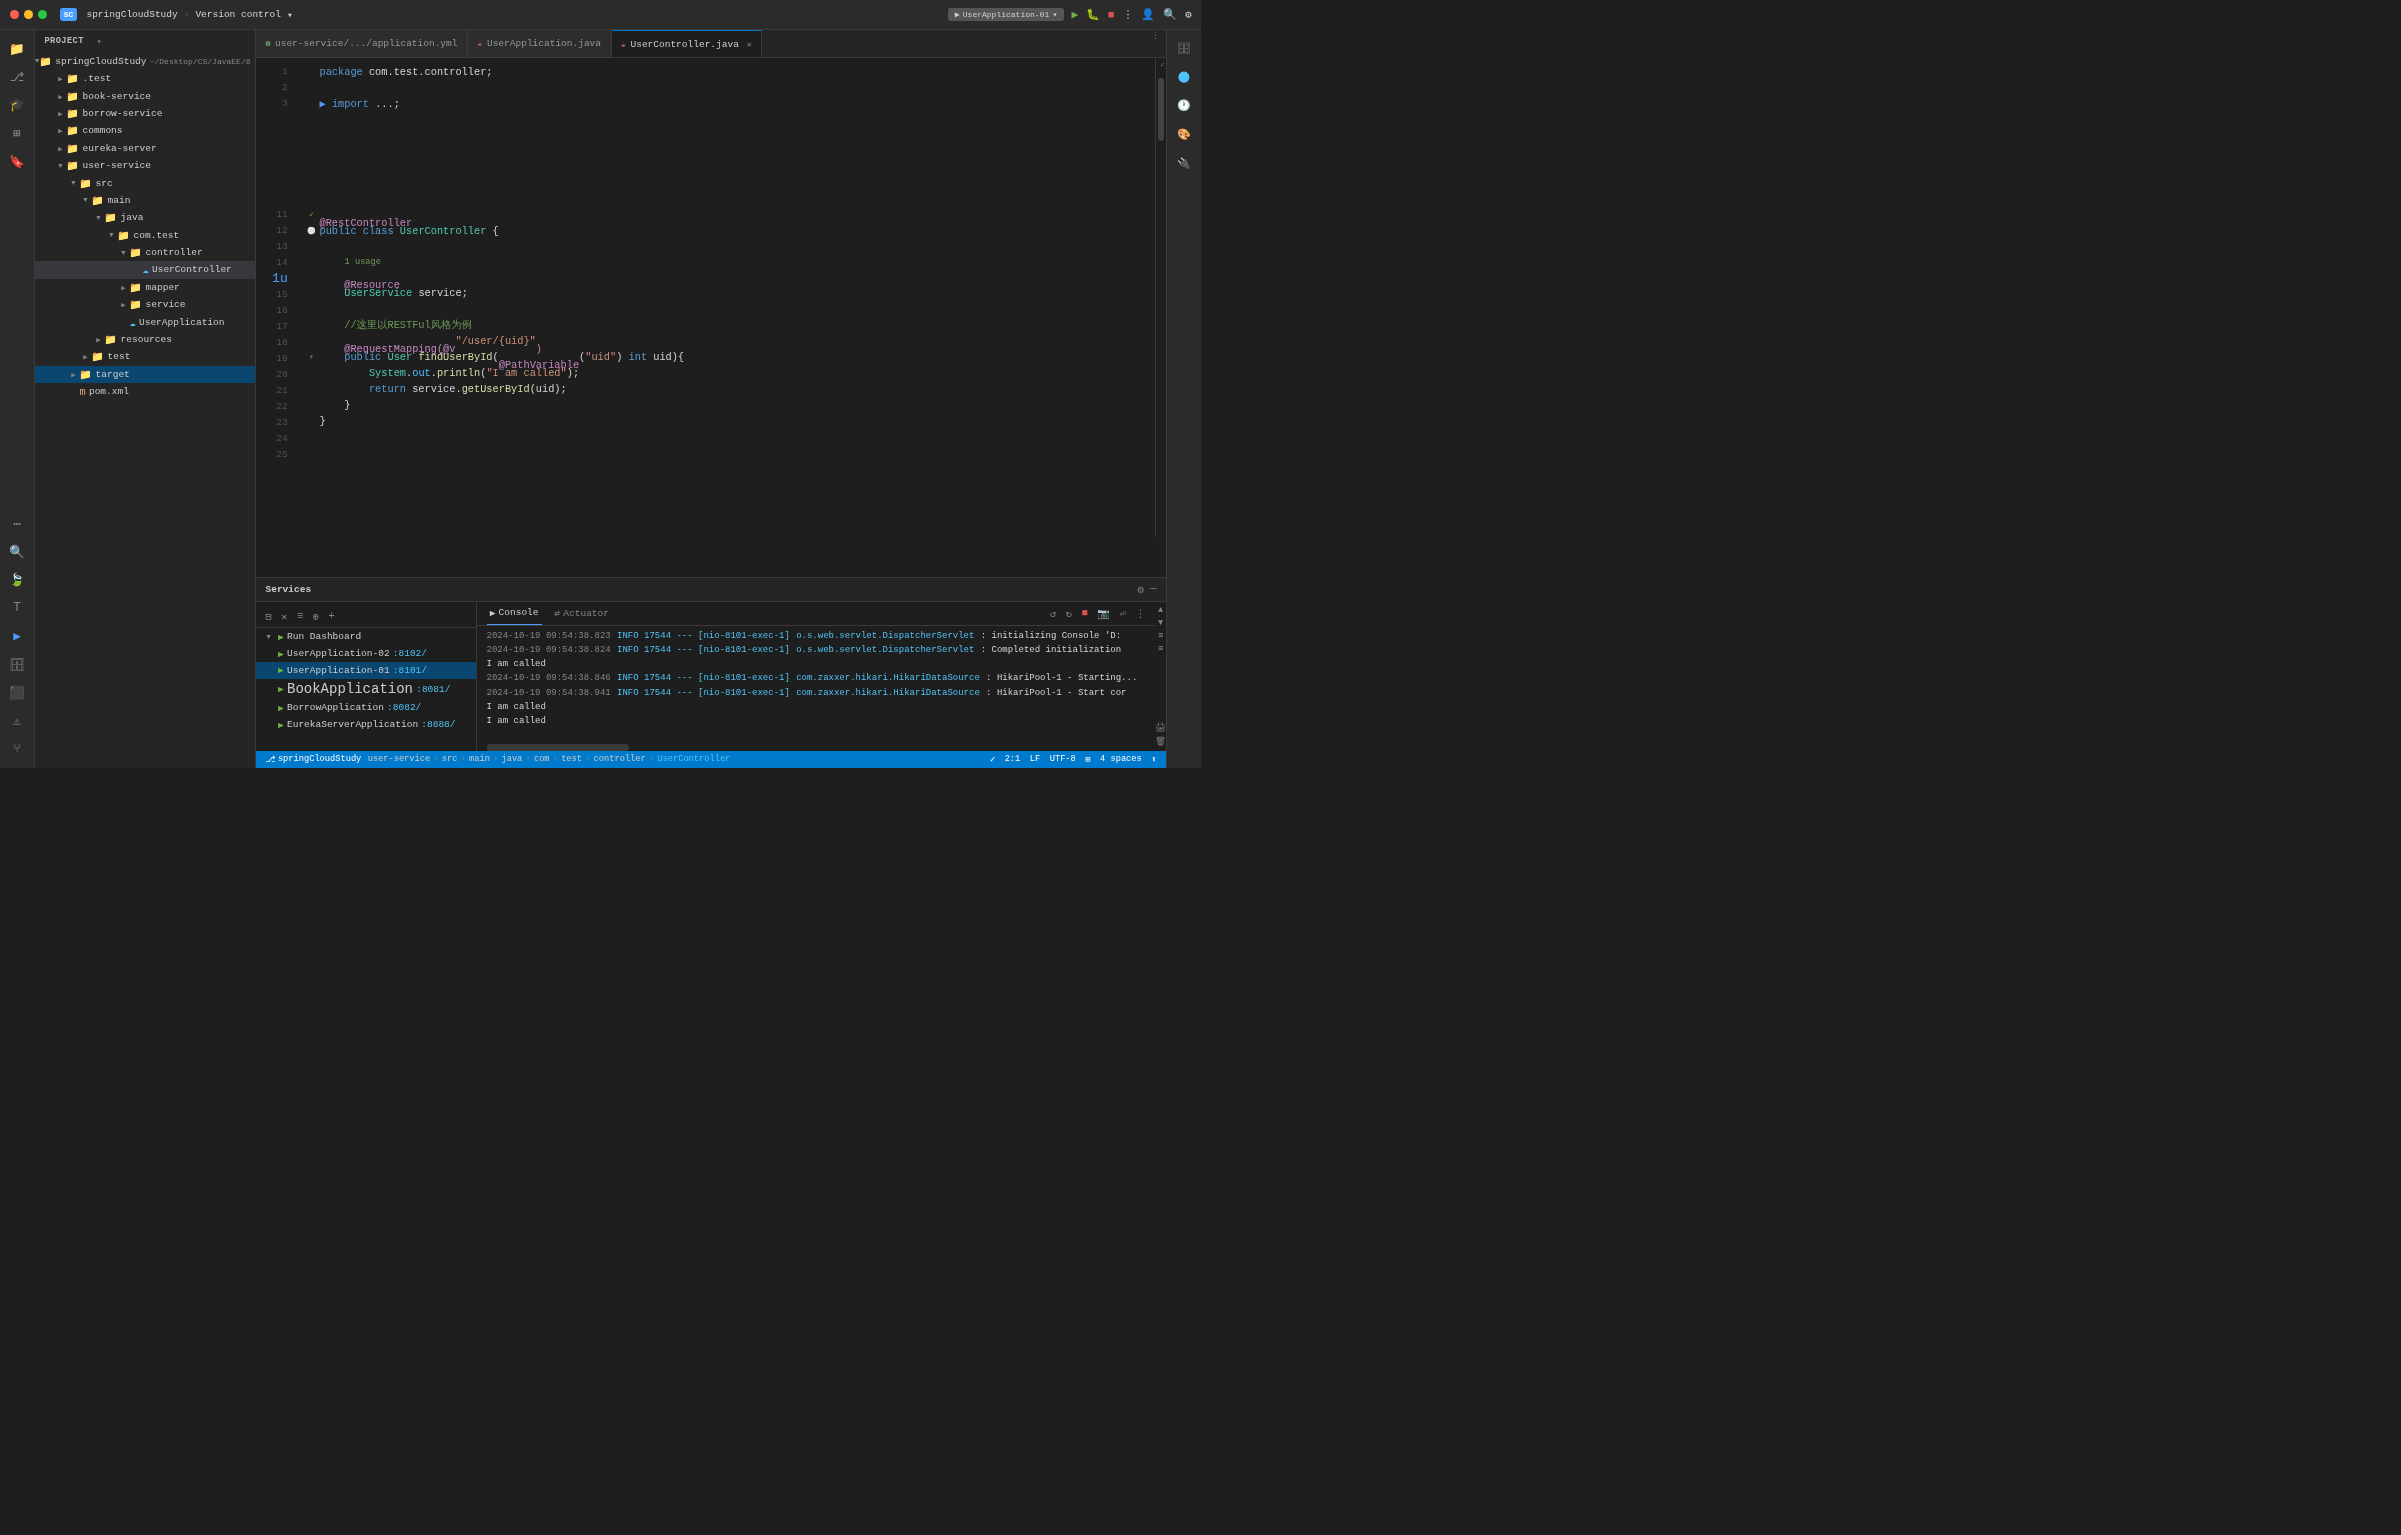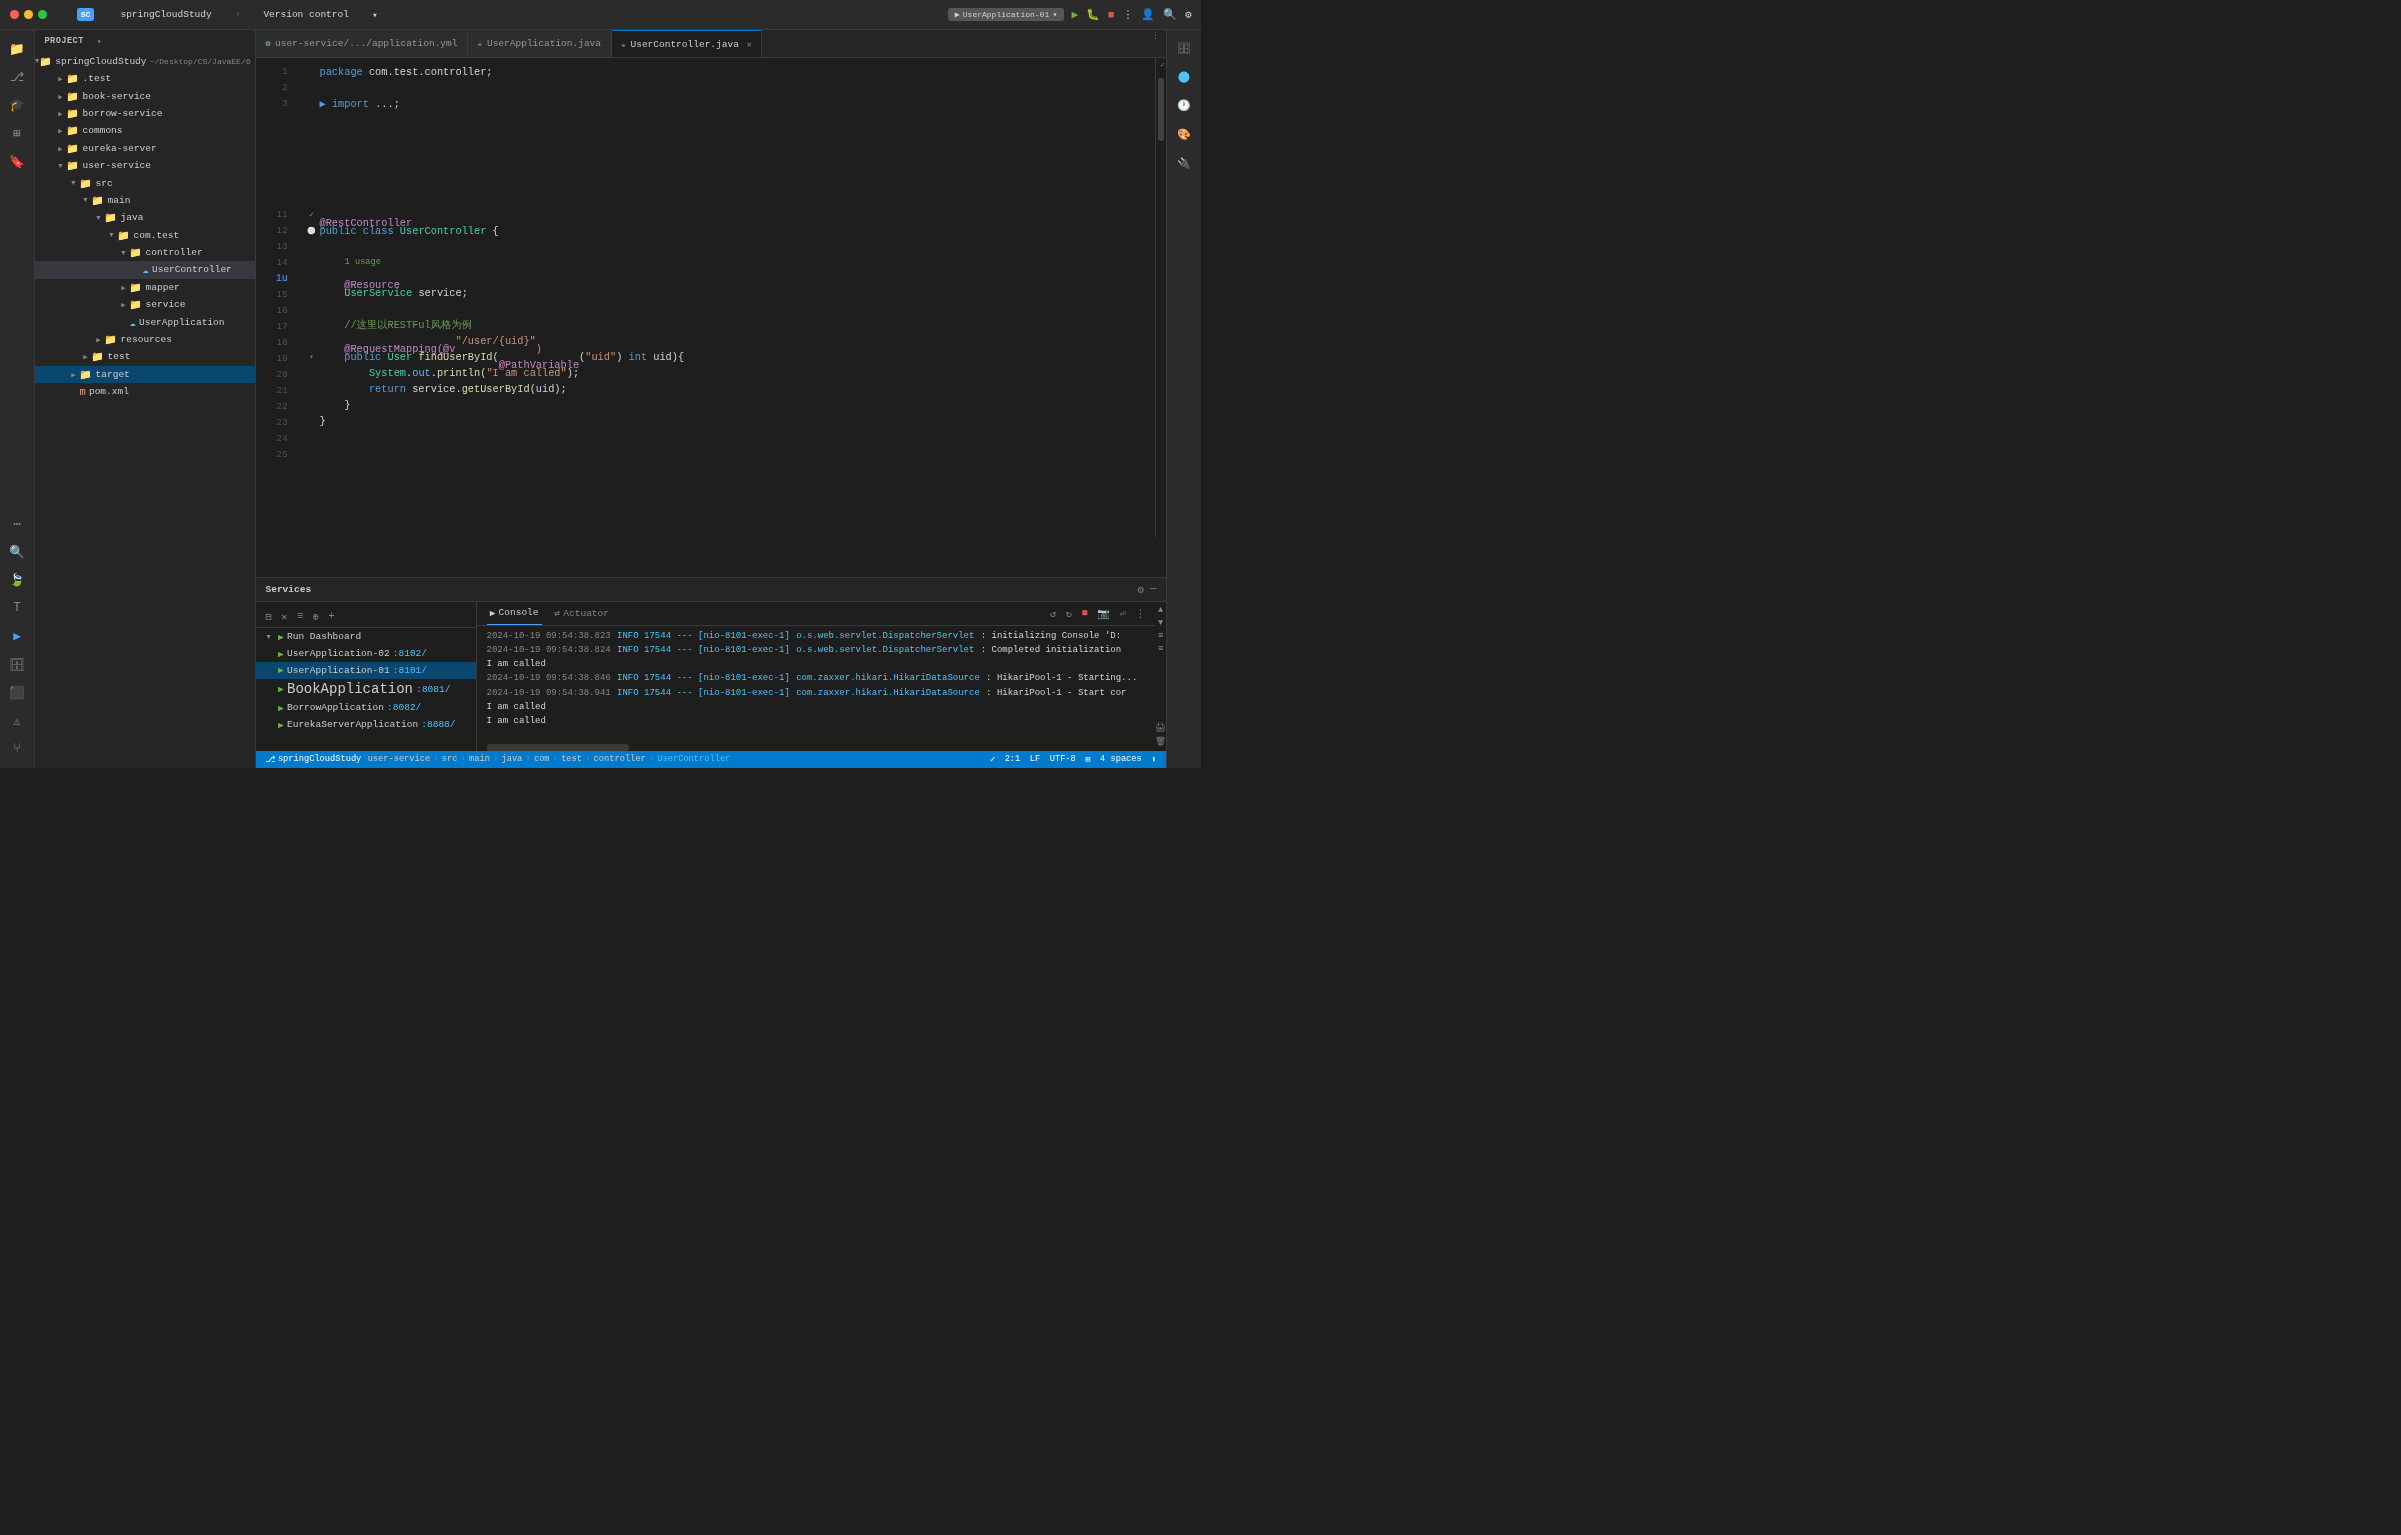--- a/index.html
+++ b/index.html
@@ -13,21 +13,21 @@
       font-size: 8.7px;
     }
 
     
     .title-bar {
       height: 30px;
       background: #2b2b2b;
       display: flex;
       align-items: center;
       padding: 0 9.5px;
-      gap: 23px;
+      gap: 6px;
       border-bottom: 0.8px solid #3a3a3a;
       text-align: center;
     }
     .traffic-lights {
       display: flex;
       gap: 4.7px;
       margin-right: 6.3px;
     }
     .traffic-light {
       width: 9.5px;
@@ -672,21 +672,21 @@
 
       <div class="code-editor">
         <div class="line-numbers">
           <div>1</div>
           <div>2</div>
           <div>3</div>
           <div style="margin-top:95px">11</div>
           <div>12</div>
           <div>13</div>
           <div>14</div>
-          <div style="color:#4a9eff;font-size:10px">1u</div>
+          <div style="color:#4a9eff;font-size:13px">1u</div>
           <div>15</div>
           <div>16</div>
           <div>17</div>
           <div>18</div>
           <div>19</div>
           <div>20</div>
           <div>21</div>
           <div>22</div>
           <div>23</div>
           <div>24</div>

